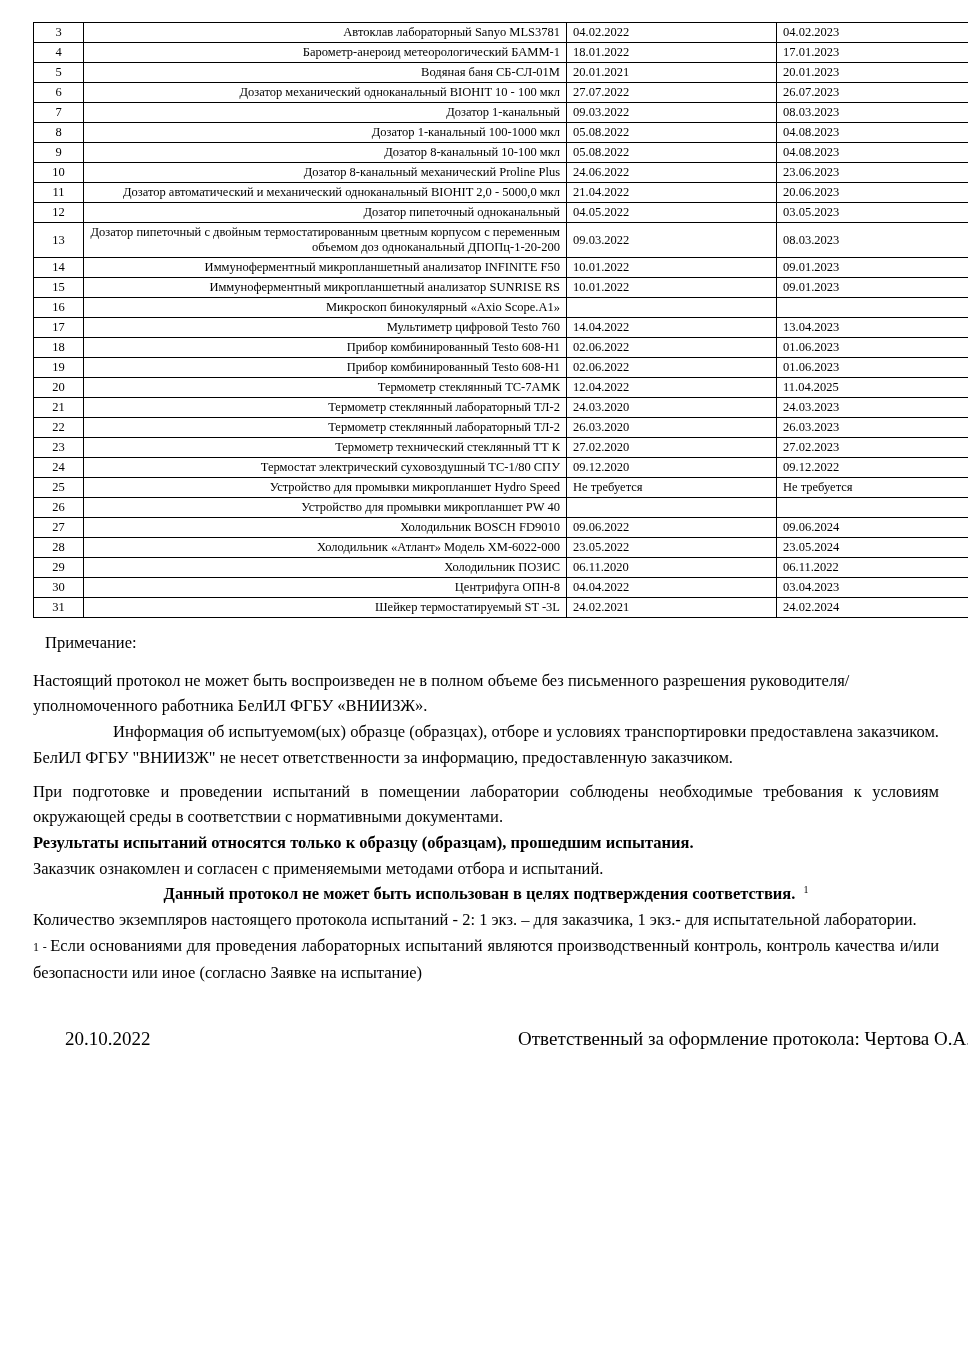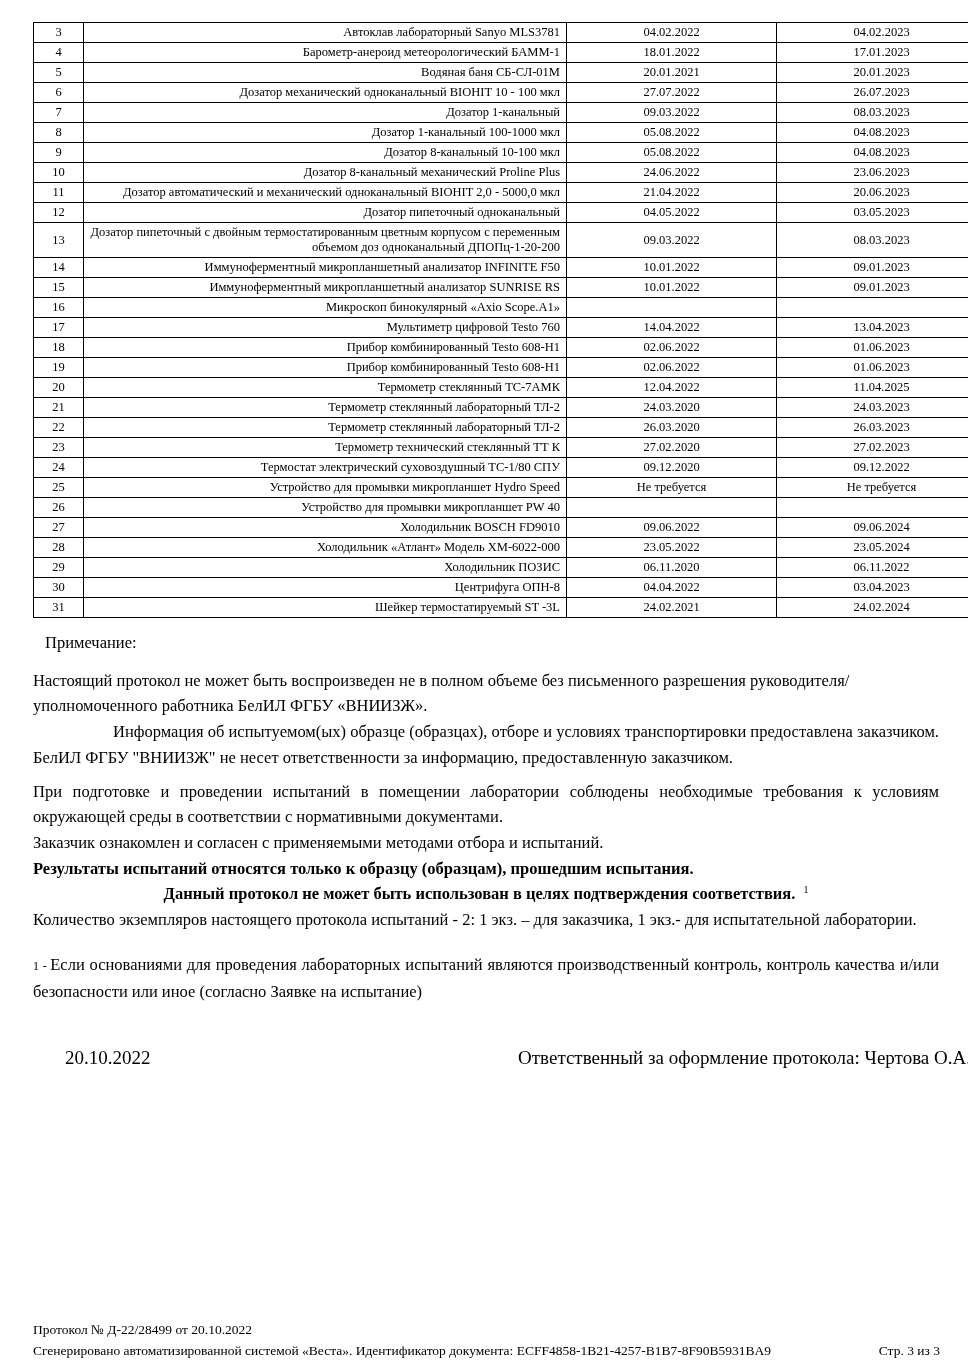--- a/index.html
+++ b/index.html
@@ -28,21 +28,21 @@
   table.equip td {
     border: 1px solid #000;
     font-size: 12.5px;
     line-height: 15px;
     padding: 2px 6px;
     vertical-align: middle;
     height: 15px;
   }
   td.c-num   { width: 37px;  text-align: center; padding: 2px 2px; }
   td.c-name  { width: 470px; text-align: right; padding-left: 8px; }
-  td.c-date  { width: 197px; text-align: center; }
+  td.c-date  { width: 197px; }
   .notes {
     margin-top: 3px;
     width: 906px;
     font-size: 16.5px;
     line-height: 25.7px;
   }
   .notes-title { margin: 12px; }
   p.note-p {
     margin: 0;
     text-align: left;
@@ -300,41 +300,34 @@
       <p class="notes-title">Примечание:</p>
       <div>
   <p class="note-p" style="text-align: left;">Настоящий протокол не может быть воспроизведен не в полном объеме без письменного разрешения руководителя/уполномоченного работника БелИЛ ФГБУ «ВНИИЗЖ».</p>
 
   <p class="note-p" style="text-align: right;">Информация об испытуемом(ых) образце (образцах), отборе и условиях транспортировки предоставлена заказчиком.</p>
 
   <p class="note-p" style="text-align: left;">БелИЛ ФГБУ "ВНИИЗЖ" не несет ответственности за информацию, предоставленную заказчиком.</p>
 
   <p class="note-p" style="text-align: justify; margin-top: 8px;">При подготовке и проведении испытаний в помещении лаборатории соблюдены необходимые требования к условиям окружающей среды в соответствии с нормативными документами.</p>
 
+  <p class="note-p bold" style="text-align: left;">Результаты испытаний относятся только к образцу (образцам), прошедшим испытания.</p>
+
   <p class="note-p" style="text-align: left;">Заказчик ознакомлен и согласен с применяемыми методами отбора и испытаний.</p>
 
-  <p class="note-p bold" style="text-align: left;">Результаты испытаний относятся только к образцу (образцам), прошедшим испытания.</p>
-
   <p class="note-p bold" style="text-align: center;">Данный протокол не может быть использован в целях подтверждения соответствия.<sup>1</sup></p>
 
   <p class="note-p" style="text-align: justify;">Количество экземпляров настоящего протокола испытаний - 2: 1 экз. – для заказчика, 1 экз.- для испытательной лаборатории.</p>
 
-  <p class="note-p" style="text-align: justify; margin-top: 19px;"><span class="fn-mark">1 - </span>Если основаниями для проведения лабораторных испытаний являются производственный контроль, контроль качества и/или безопасности или иное (согласно Заявке на испытание)</p>
+  <p class="note-p" style="text-align: justify;"><span class="fn-mark">1 - </span>Если основаниями для проведения лабораторных испытаний являются производственный контроль, контроль качества и/или безопасности или иное (согласно Заявке на испытание)</p>
 </div>
     </div>
 
     <div class="signoff">
       <div class="signoff-row">
         <span>20.10.2022</span>
         <span>Ответственный за оформление протокола: Чертова О.А.</span>
       </div>
     </div>
 
   </div>
 
-  <div class="footer">
-    <div>Протокол № Д-22/28499 от 20.10.2022</div>
-    <div class="footer-row">
-      <span>Сгенерировано автоматизированной системой «Веста». Идентификатор документа: ECFF4858-1B21-4257-B1B7-8F90B5931BA9</span>
-      <span>Стр. 3 из 3</span>
-    </div>
-  </div>
 </div>
 
 </body></html>

